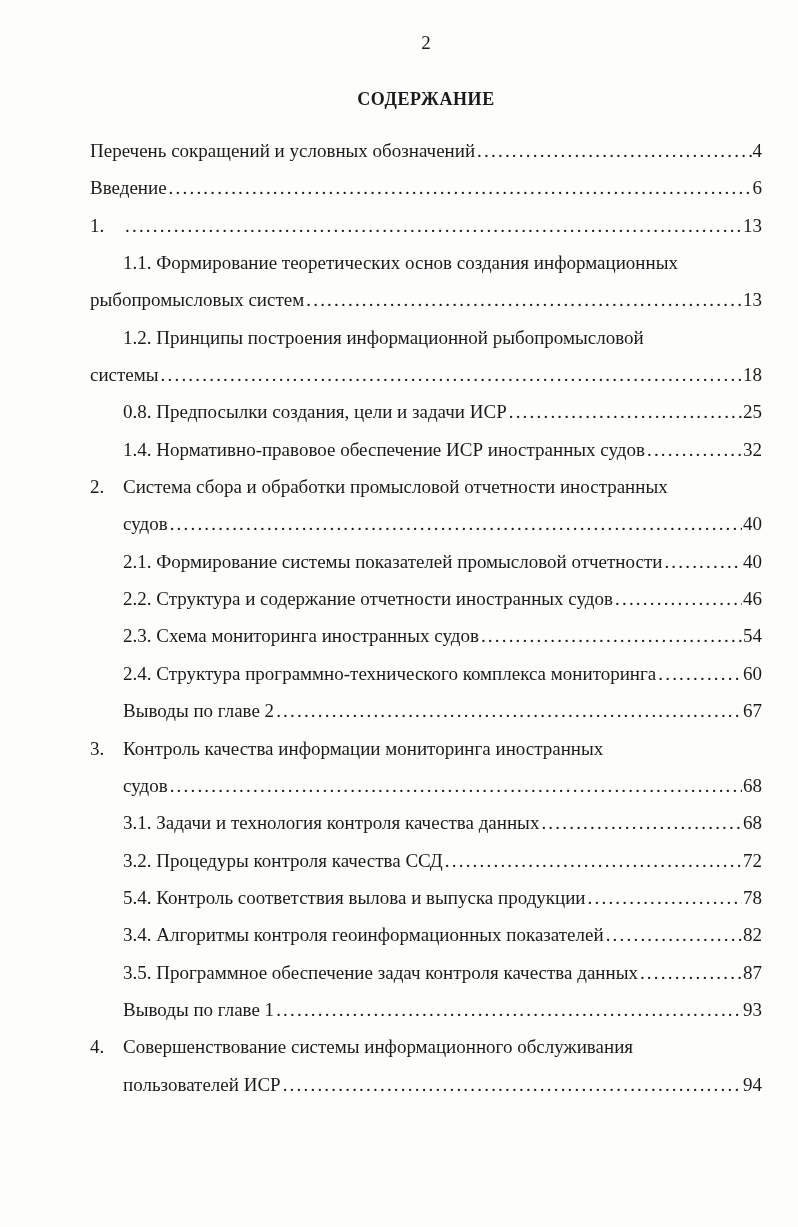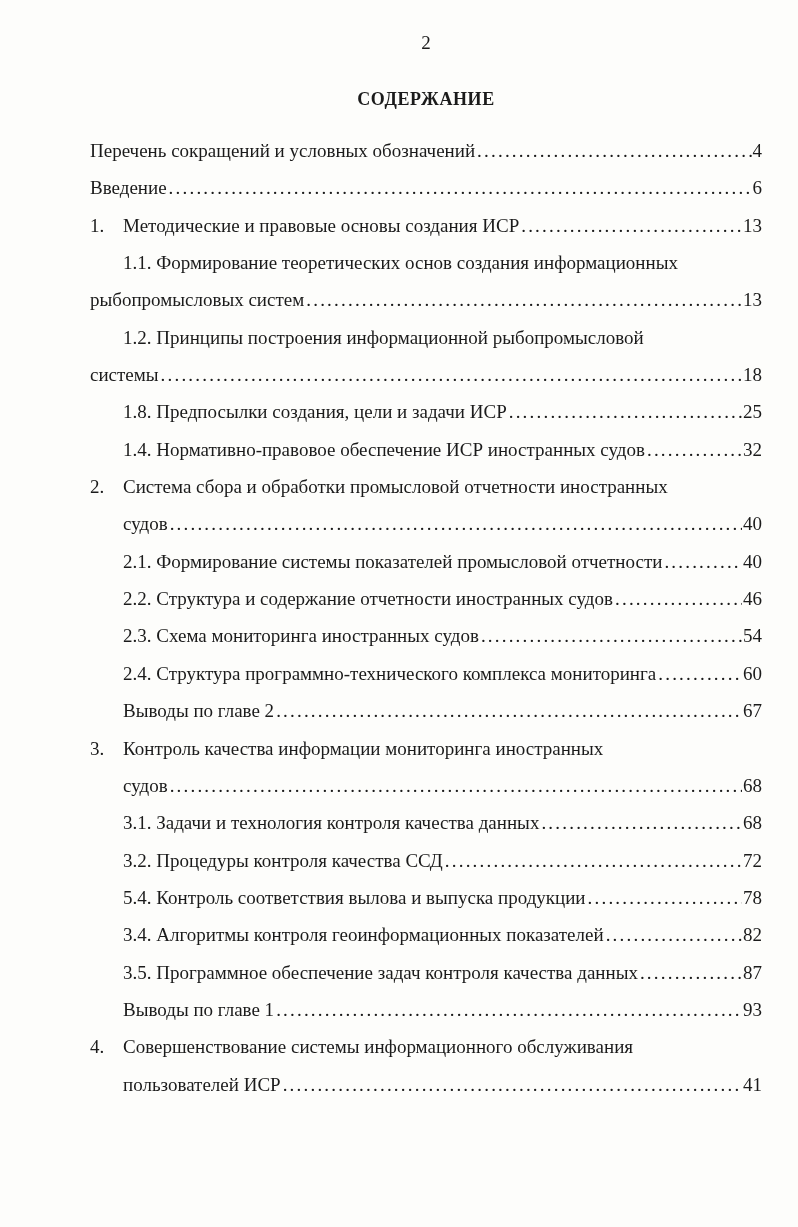--- a/index.html
+++ b/index.html
@@ -83,42 +83,41 @@
         <span class="toc-leader"></span>
         <span class="toc-page">4</span>
       </div>
       <div class="toc-row indent-0">
         <span class="toc-text">Введение</span>
         <span class="toc-leader"></span>
         <span class="toc-page">6</span>
       </div>
       <div class="toc-row indent-1">
         <span class="toc-num">1.</span>
-        <span class="toc-text">Методические и правовые основы создания ИСР</span>
         <span class="toc-leader"></span>
         <span class="toc-page">13</span>
       </div>
       <div class="toc-row indent-1">
         <span class="toc-text">1.1. Формирование теоретических основ создания информационных</span>
       </div>
       <div class="toc-row indent-0">
         <span class="toc-text">рыбопромысловых систем</span>
         <span class="toc-leader"></span>
         <span class="toc-page">13</span>
       </div>
       <div class="toc-row indent-1">
         <span class="toc-text">1.2. Принципы построения информационной рыбопромысловой</span>
       </div>
       <div class="toc-row indent-0">
         <span class="toc-text">системы</span>
         <span class="toc-leader"></span>
         <span class="toc-page">18</span>
       </div>
       <div class="toc-row indent-1">
-        <span class="toc-text">1.8. Предпосылки создания, цели и задачи ИСР</span>
+        <span class="toc-text">0.8. Предпосылки создания, цели и задачи ИСР</span>
         <span class="toc-leader"></span>
         <span class="toc-page">25</span>
       </div>
       <div class="toc-row indent-1">
         <span class="toc-text">1.4. Нормативно-правовое обеспечение ИСР иностранных судов</span>
         <span class="toc-leader"></span>
         <span class="toc-page">32</span>
       </div>
       <div class="toc-row indent-1">
         <span class="toc-num">2.</span>
@@ -193,16 +192,16 @@
         <span class="toc-leader"></span>
         <span class="toc-page">93</span>
       </div>
       <div class="toc-row indent-1">
         <span class="toc-num">4.</span>
         <span class="toc-text">Совершенствование системы информационного обслуживания</span>
       </div>
       <div class="toc-row indent-1">
         <span class="toc-text">пользователей ИСР</span>
         <span class="toc-leader"></span>
-        <span class="toc-page">41</span>
+        <span class="toc-page">94</span>
       </div>
     </div>
 </div>
 
 </body></html>

